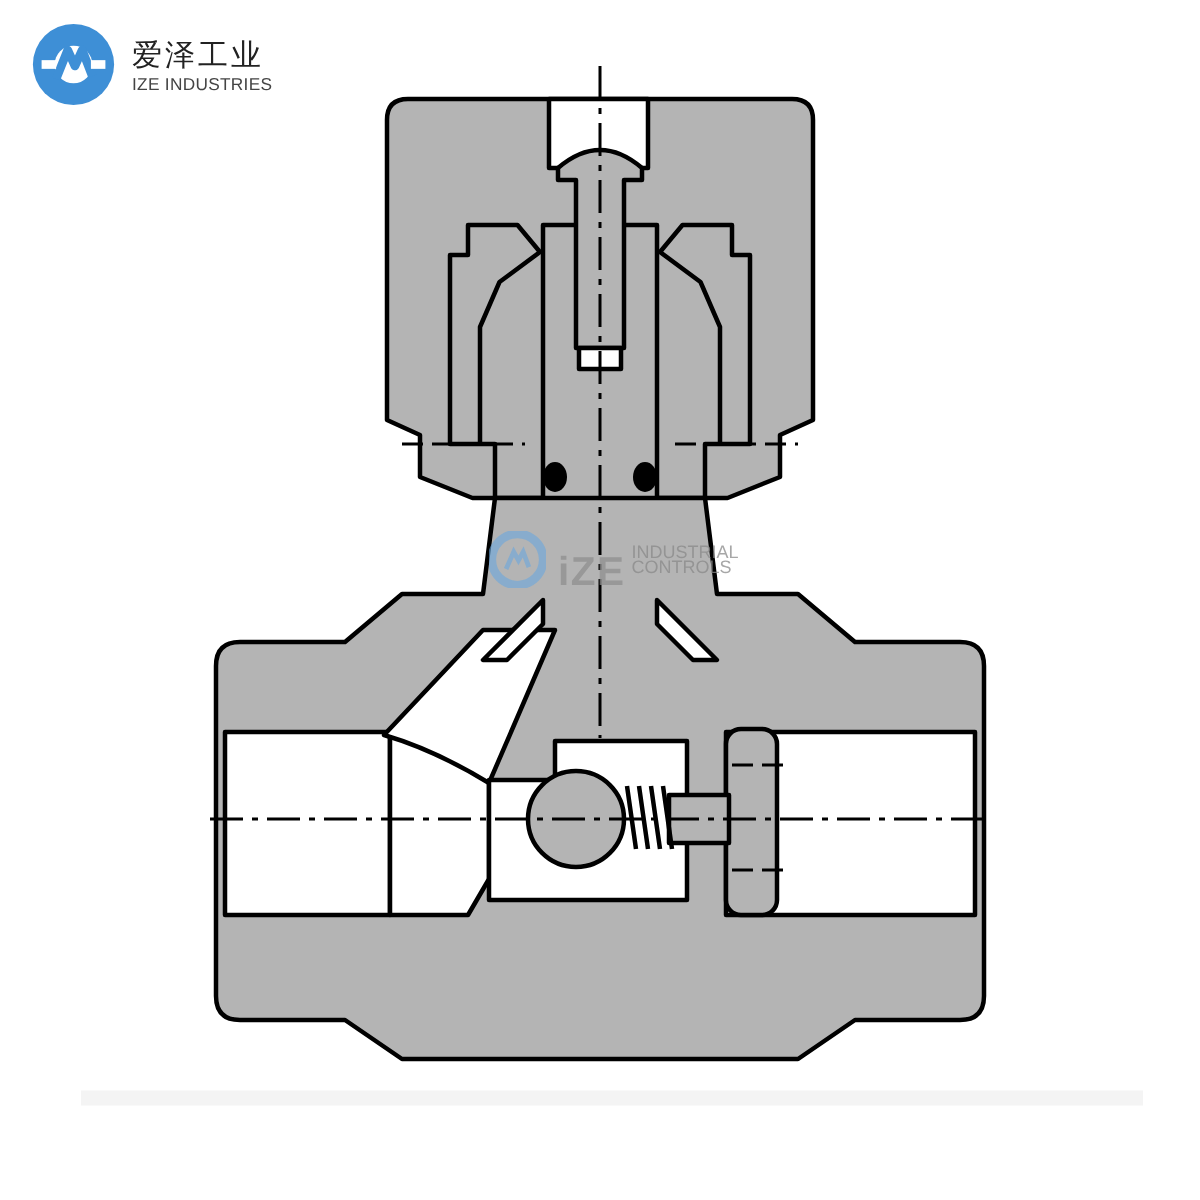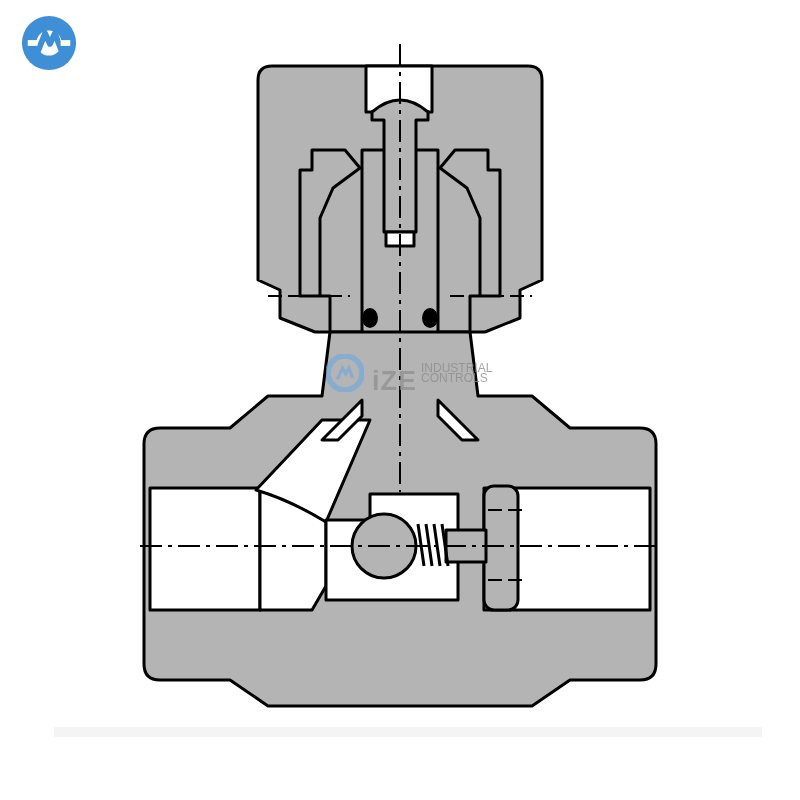--- a/index.html
+++ b/index.html
@@ -20,20 +20,24 @@
 <body>
 
 <div class="logo">
   <svg class="logo-mark" viewBox="0 0 60 60">
     <circle cx="30" cy="30" r="28" fill="#3e8fd6"></circle>
     <circle cx="30" cy="30" r="13" fill="#ffffff"></circle>
     <path d="M18 40 L26 20 L31 31 L36 20 L43 38" stroke="#3e8fd6" stroke-width="6" fill="none" stroke-linejoin="round"></path>
     <rect x="8" y="27" width="10" height="6" fill="#ffffff"></rect>
     <rect x="42" y="27" width="10" height="6" fill="#ffffff"></rect>
   </svg>
+  <div class="logo-text">
+    <span class="logo-cn">爱泽工业</span>
+    <span class="logo-en">IZE INDUSTRIES</span>
+  </div>
 </div>
 
 <svg class="drawing" viewBox="0 0 800 800" xmlns="http://www.w3.org/2000/svg">
   <g stroke="#000" stroke-width="3" stroke-linejoin="round">
 
     <path d="M258 80 Q258 66 272 66 L528 66 Q542 66 542 80 L542 280 L520 290 L520 318 L485 332 L470 332 L470 296 L480 296 L480 218 L467 188 L440 168 L455 150 L488 150 L488 170 L500 170 L500 296 L470 296 L470 332 L330 332 L330 296 L300 296 L300 170 L312 170 L312 150 L345 150 L360 168 L333 188 L320 218 L320 296 L330 296 L330 332 L315 332 L280 318 L280 290 L258 280 Z" fill="#b4b4b4"></path>
 
     <rect x="366" y="66" width="66" height="46" fill="#fff"></rect>
 
     <path d="M362 150 L438 150 L438 400 L425 470 Q412 492 400 492 Q388 492 375 470 L362 400 Z" fill="#b4b4b4"></path>

